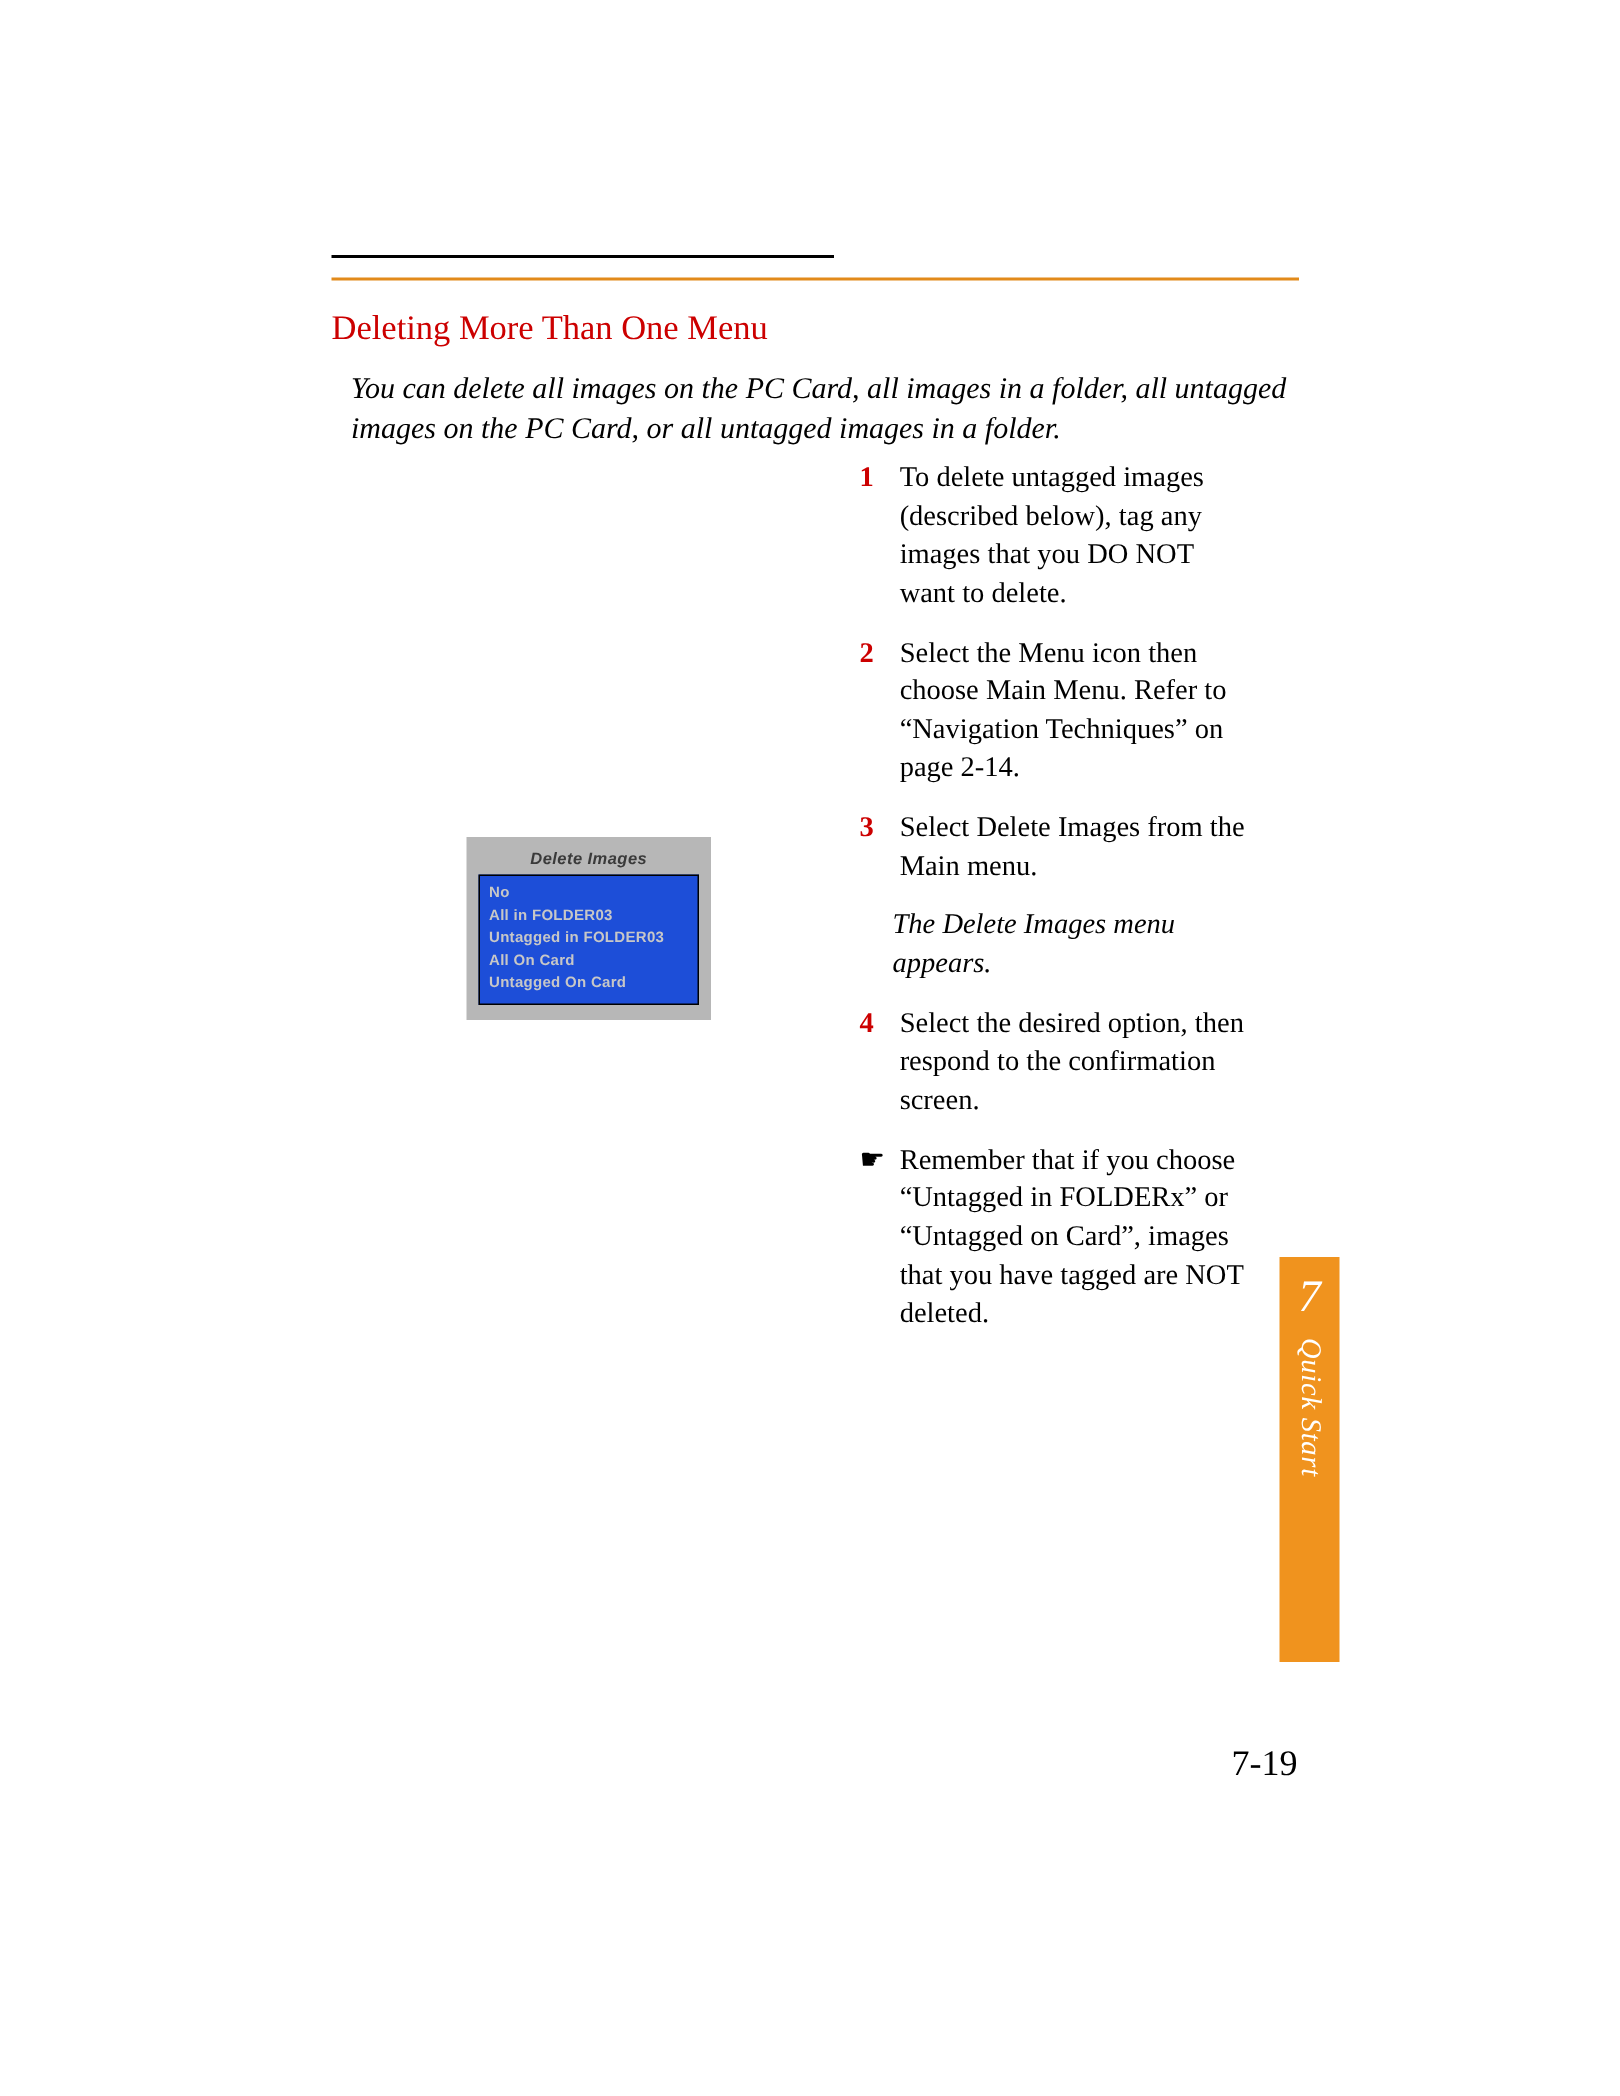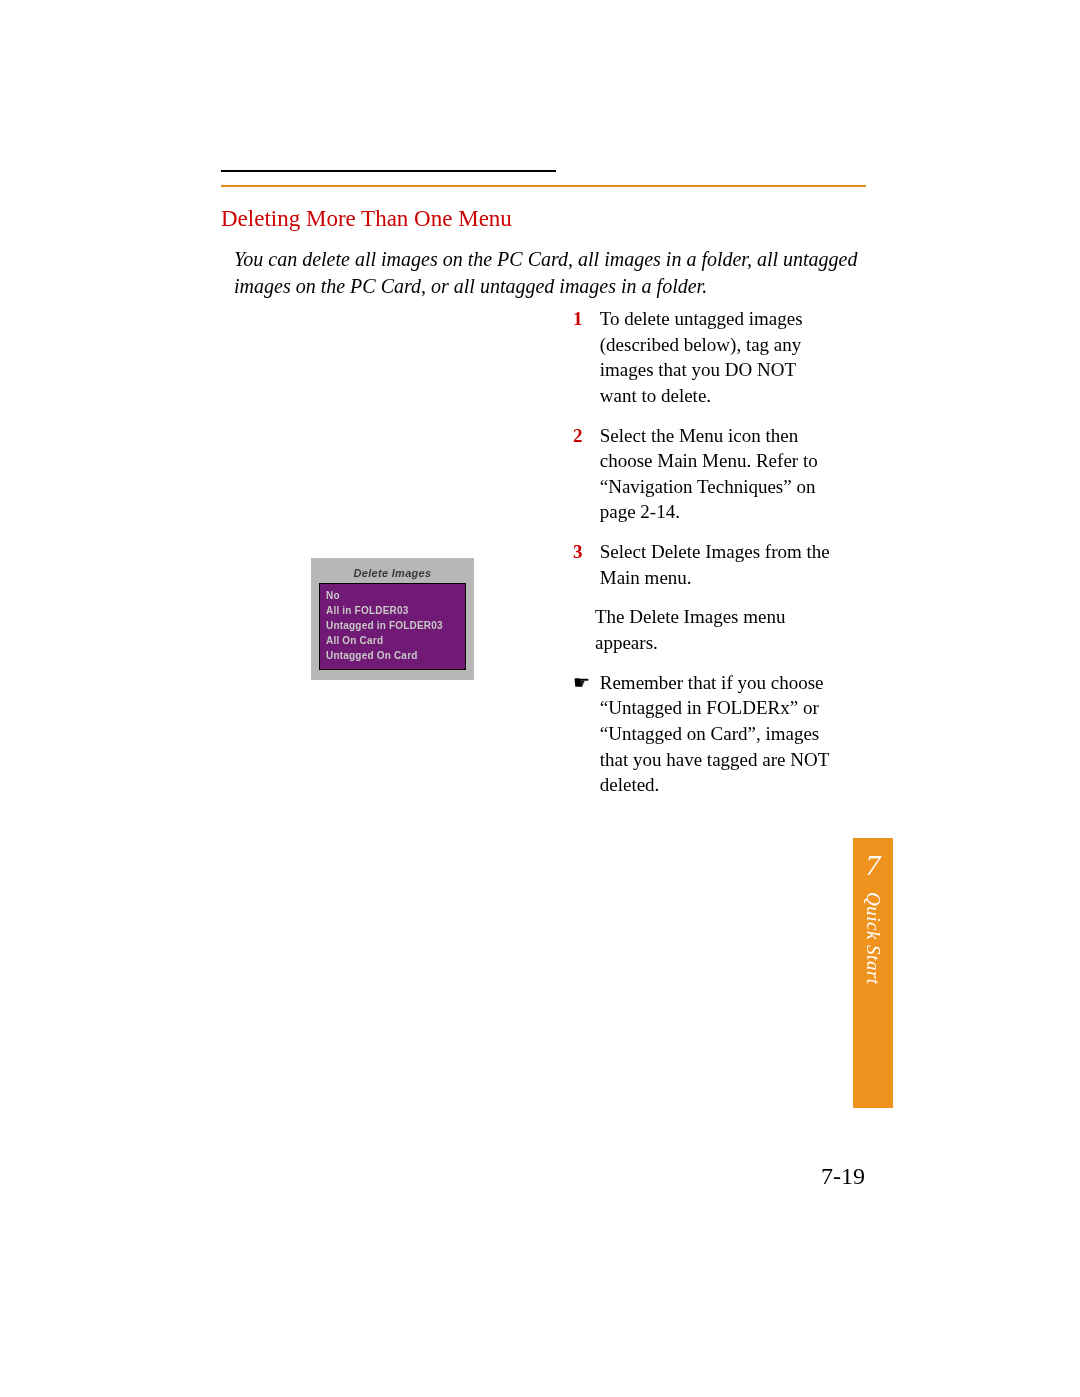--- a/index.html
+++ b/index.html
@@ -69,20 +69,21 @@
     display: inline-block;
     width: 22px;
     vertical-align: top;
   }
   .step-body {
     display: inline-block;
     width: 232px;
     vertical-align: top;
   }
   .italic-note {
+    font-style: italic;
     margin-left: 22px;
     width: 232px;
     margin-bottom: 14px;
   }
   .pointer-row {
     margin-top: 14px;
   }
   .pointer {
     display: inline-block;
     width: 22px;
@@ -104,21 +105,21 @@
     font-weight: bold;
     font-size: 11px;
     color: #3a3a3a;
     text-align: center;
     padding: 5px 0 4px 0;
     letter-spacing: 0.3px;
     font-style: italic;
   }
   .fig-menu {
     margin: 0 8px 4px 8px;
-    background: #701a75;
+    background: #1d4ed8;
     border: 1px solid #000;
     padding: 4px 6px 6px 6px;
   }
   .fig-item {
     font-family: Arial, Helvetica, sans-serif;
     font-weight: bold;
     font-size: 10px;
     color: #c7c7c7;
     padding: 2px 0;
     letter-spacing: 0.2px;
@@ -176,20 +177,24 @@
     </div>
     <div class="step">
       <span class="num">2</span>
       <span class="step-body">Select the Menu icon then choose Main Menu. Refer to “Navigation Techniques” on page 2-14.</span>
     </div>
     <div class="step">
       <span class="num">3</span>
       <span class="step-body">Select Delete Images from the Main menu.</span>
     </div>
     <div class="italic-note">The Delete Images menu appears.</div>
+    <div class="step">
+      <span class="num">4</span>
+      <span class="step-body">Select the desired option, then respond to the confirmation screen.</span>
+    </div>
     <div class="step pointer-row">
       <span class="pointer">☛</span>
       <span class="step-body">Remember that if you choose “Untagged in FOLDERx” or “Untagged on Card”, images that you have tagged are NOT deleted.</span>
     </div>
   </div>
 
   <div class="figure">
     <div class="fig-title">Delete Images</div>
     <div class="fig-menu">
       <div class="fig-item">No</div>

